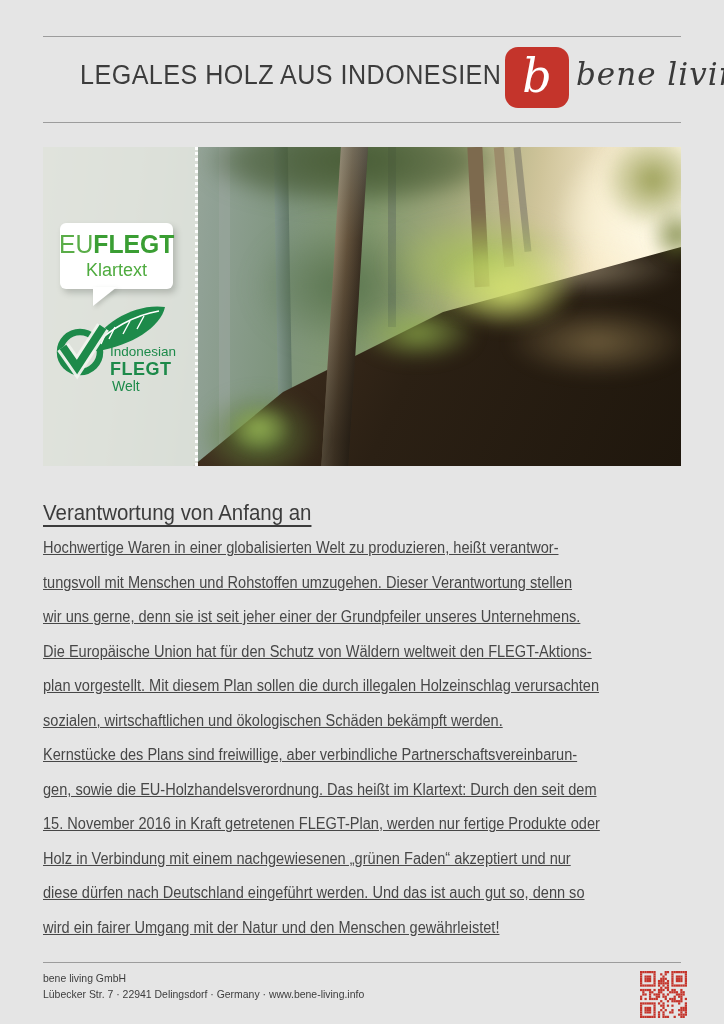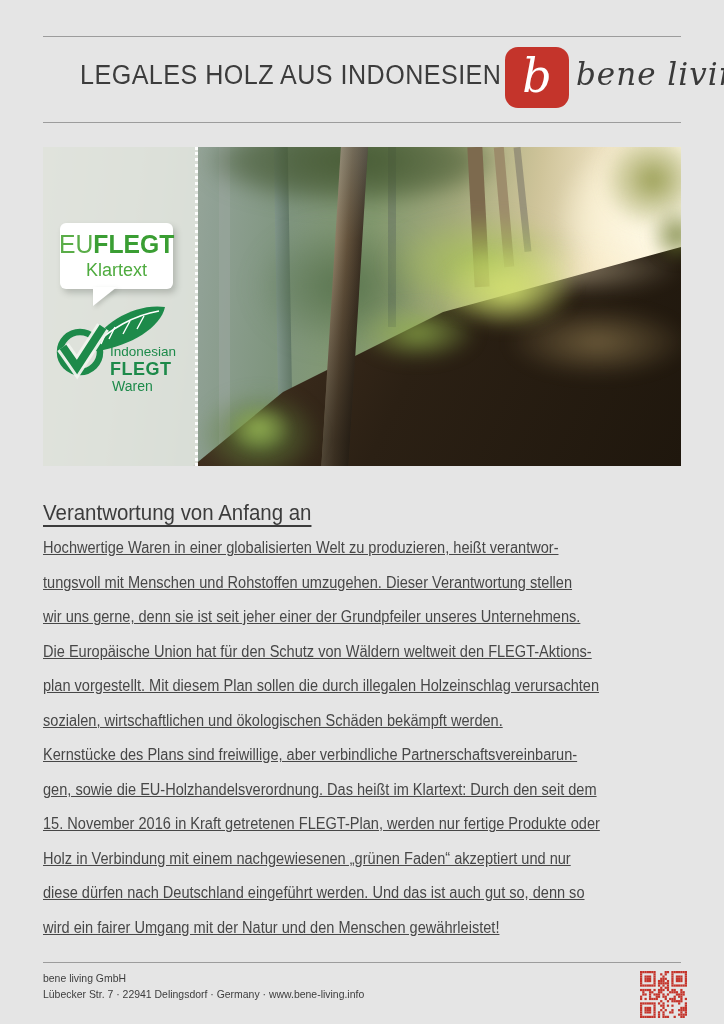--- a/index.html
+++ b/index.html
@@ -159,21 +159,21 @@
         <circle cx="37" cy="47" r="20" fill="none" stroke="#1d8a4a" stroke-width="6.5"></circle>
         <path d="M46 44 C 58 18, 92 -2, 122 2 C 118 22, 88 41, 54 46 Z" fill="#1d8a4a"></path>
         <path d="M50 42 C 66 24, 92 10, 116 6" stroke="#ffffff" stroke-width="1.6" fill="none"></path>
         <path d="M66 34 L72 22 M80 29 L87 16 M94 24 L101 11 M58 39 L62 30" stroke="#ffffff" stroke-width="1.4"></path>
         <polyline points="20,42 34,62 60,22" fill="none" stroke="rgba(240,243,238,0.95)" stroke-width="14"></polyline>
         <polyline points="20,42 34,62 60,22" fill="none" stroke="#1d8a4a" stroke-width="8"></polyline>
       </svg>
       <div class="ilw-text">
         <div class="ilw-l1">Indonesian</div>
         <div class="ilw-l2">FLEGT</div>
-        <div class="ilw-l3">Waren</div>
+        <div class="ilw-l3">Welt</div>
       </div>
     </div>
   </div>
 
   <h2 class="heading">Verantwortung von Anfang an</h2>
 
   <div class="body-copy">
     <div class="body-line">Hochwertige Waren in einer globalisierten Welt zu produzieren, heißt verantwor-</div>
     <div class="body-line">tungsvoll mit Menschen und Rohstoffen umzugehen. Dieser Verantwortung stellen</div>
     <div class="body-line">wir uns gerne, denn sie ist seit jeher einer der Grundpfeiler unseres Unternehmens.</div>

